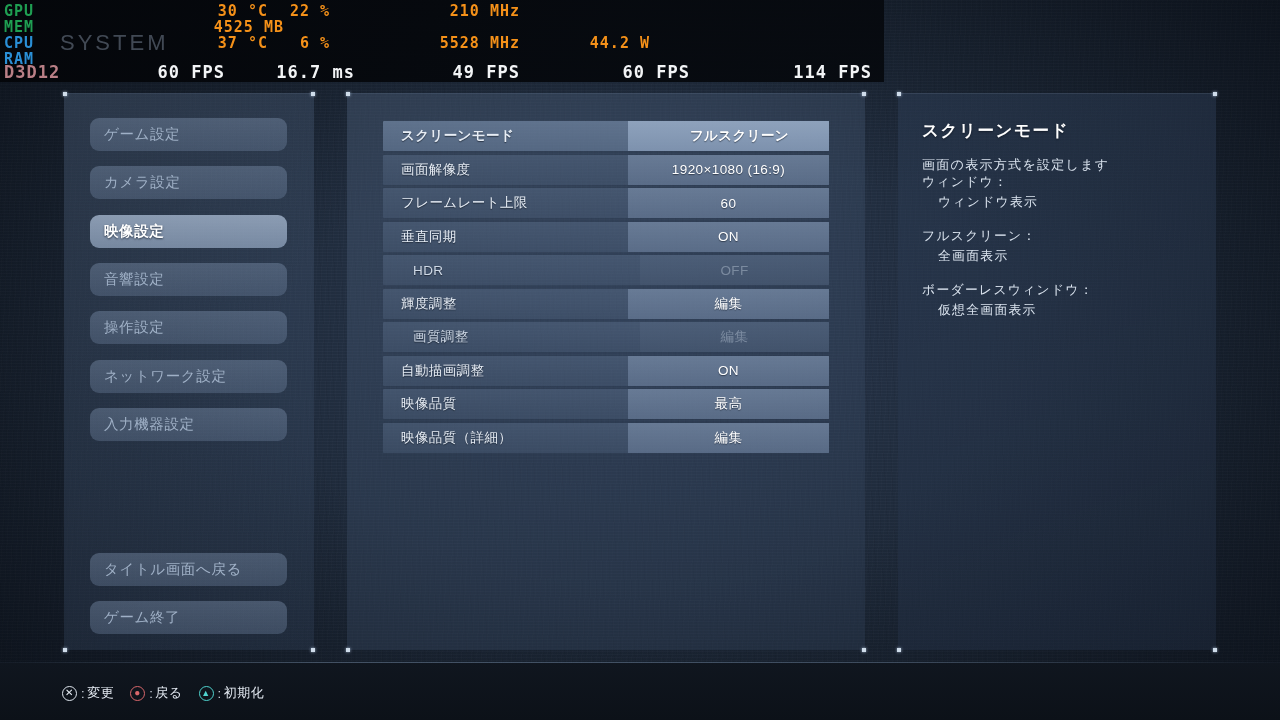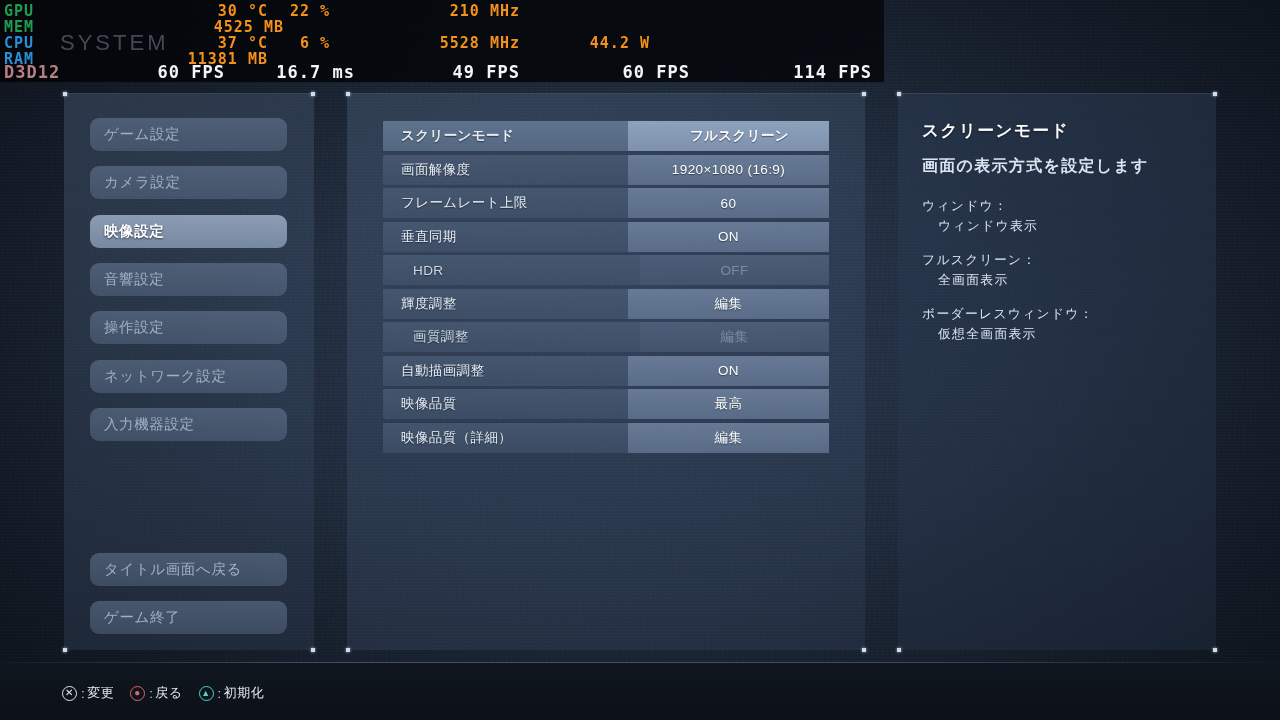--- a/index.html
+++ b/index.html
@@ -135,23 +135,21 @@
 
   
   #desc-panel { left:898px; top:93px; width:318px; height:557px; }
   #desc { position:absolute; left:24px; top:26px; right:20px; }
   #desc-title {
     font-size:16.5px; font-weight:bold; color:#ffffff;
     letter-spacing:1.6px; margin-bottom:14px;
     text-shadow:0 1px 2px rgba(8,14,24,0.6);
   }
   #desc-sub {
-    font-size:16px; color:#dbe4ef; letter-spacing:1.3px;
-    margin-bottom:21px;
-    font-weight:bold;
+    font-size:13px; color:#dbe4ef; letter-spacing:1.3px;
   }
   .desc-item { margin-bottom:17px; }
   .desc-item .dh { font-size:12.8px; color:#dbe4ef; letter-spacing:1.3px; }
   .desc-item .db { font-size:12.8px; color:#dbe4ef; letter-spacing:1.3px; padding-left:16px; margin-top:3px; }
 
   
   #footer-line {
     position:absolute; left:0; right:0; top:662px; height:1px;
     background:linear-gradient(to right, rgba(150,175,205,0.05), rgba(150,175,205,0.35) 25%, rgba(150,175,205,0.3) 70%, rgba(150,175,205,0.04));
     z-index:12;
@@ -305,16 +303,16 @@
       <span>初期化</span>
     </div>
   </div>
 
 <div id="overlay">
   <div id="overlay-watermark">SYSTEM</div>
   <div id="overlay-rows">
       <div class="ov-row" style="top: 3px; left: 0px; width: 884px;"><span class="ov-lbl" style="color: rgb(31, 158, 82);">GPU</span><span class="ov-cell" style="left: 0px; width: 268px; color: rgb(245, 145, 25);">30 °C</span><span class="ov-cell" style="left: 0px; width: 330px; color: rgb(245, 145, 25);">22 %</span><span class="ov-cell" style="left: 0px; width: 520px; color: rgb(245, 145, 25);">210 MHz</span></div>
       <div class="ov-row" style="top: 19px; left: 0px; width: 884px;"><span class="ov-lbl" style="color: rgb(31, 158, 82);">MEM</span><span class="ov-cell" style="left: 0px; width: 268px; color: rgb(245, 145, 25); margin-left: 16px;">4525 MB</span></div>
       <div class="ov-row" style="top: 35px; left: 0px; width: 884px;"><span class="ov-lbl" style="color: rgb(42, 143, 214);">CPU</span><span class="ov-cell" style="left: 0px; width: 268px; color: rgb(245, 145, 25);">37 °C</span><span class="ov-cell" style="left: 0px; width: 330px; color: rgb(245, 145, 25);">6 %</span><span class="ov-cell" style="left: 0px; width: 520px; color: rgb(245, 145, 25);">5528 MHz</span><span class="ov-cell" style="left: 0px; width: 650px; color: rgb(245, 145, 25);">44.2 W</span></div>
-      <div class="ov-row" style="top: 51px; left: 0px; width: 884px;"><span class="ov-lbl" style="color: rgb(42, 143, 214);">RAM</span><span class="ov-cell" style="left: 0px; width: 268px; color: rgb(245, 145, 25);">11381 MB</span></div>
+      <div class="ov-row" style="top: 51px; left: 0px; width: 884px;"><span class="ov-lbl" style="color: rgb(42, 143, 214);">RAM</span></div>
       <div class="ov-row" style="top: 63px; left: 0px; width: 884px; font-size: 17px; height: 19px; line-height: 19px;"><span class="ov-lbl" style="color: rgb(185, 127, 134);">D3D12</span><span class="ov-cell" style="left: 0px; width: 225px; color: rgb(242, 244, 246);">60 FPS</span><span class="ov-cell" style="left: 0px; width: 355px; color: rgb(242, 244, 246);">16.7 ms</span><span class="ov-cell" style="left: 0px; width: 520px; color: rgb(242, 244, 246);">49 FPS</span><span class="ov-cell" style="left: 0px; width: 690px; color: rgb(242, 244, 246);">60 FPS</span><span class="ov-cell" style="left: 0px; width: 872px; color: rgb(242, 244, 246);">114 FPS</span></div>
     </div>
 </div>
 
 </body></html>

